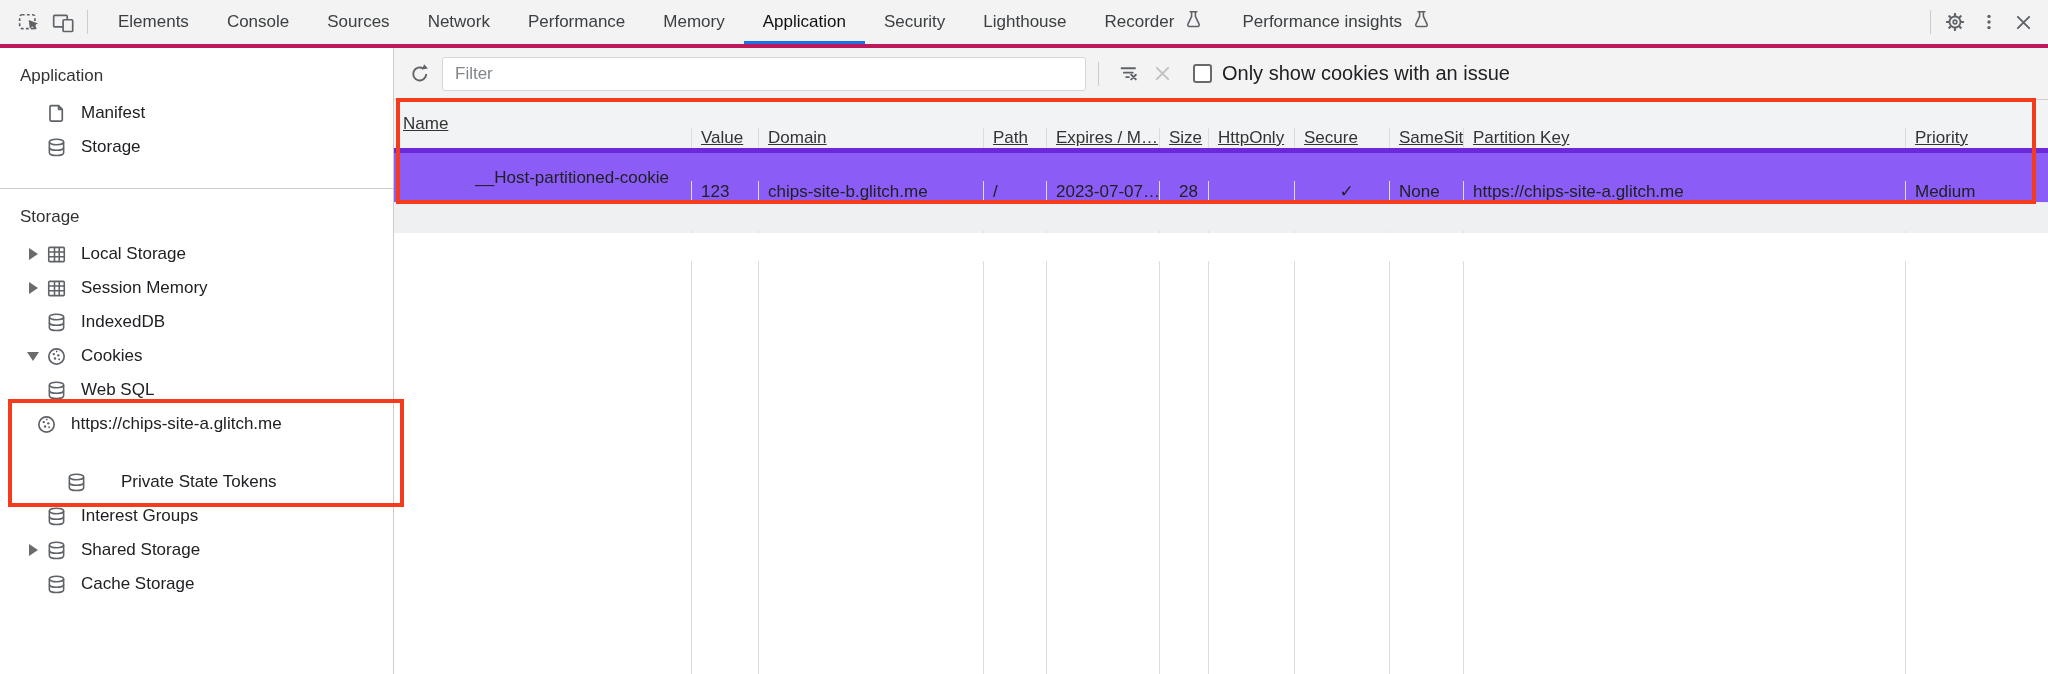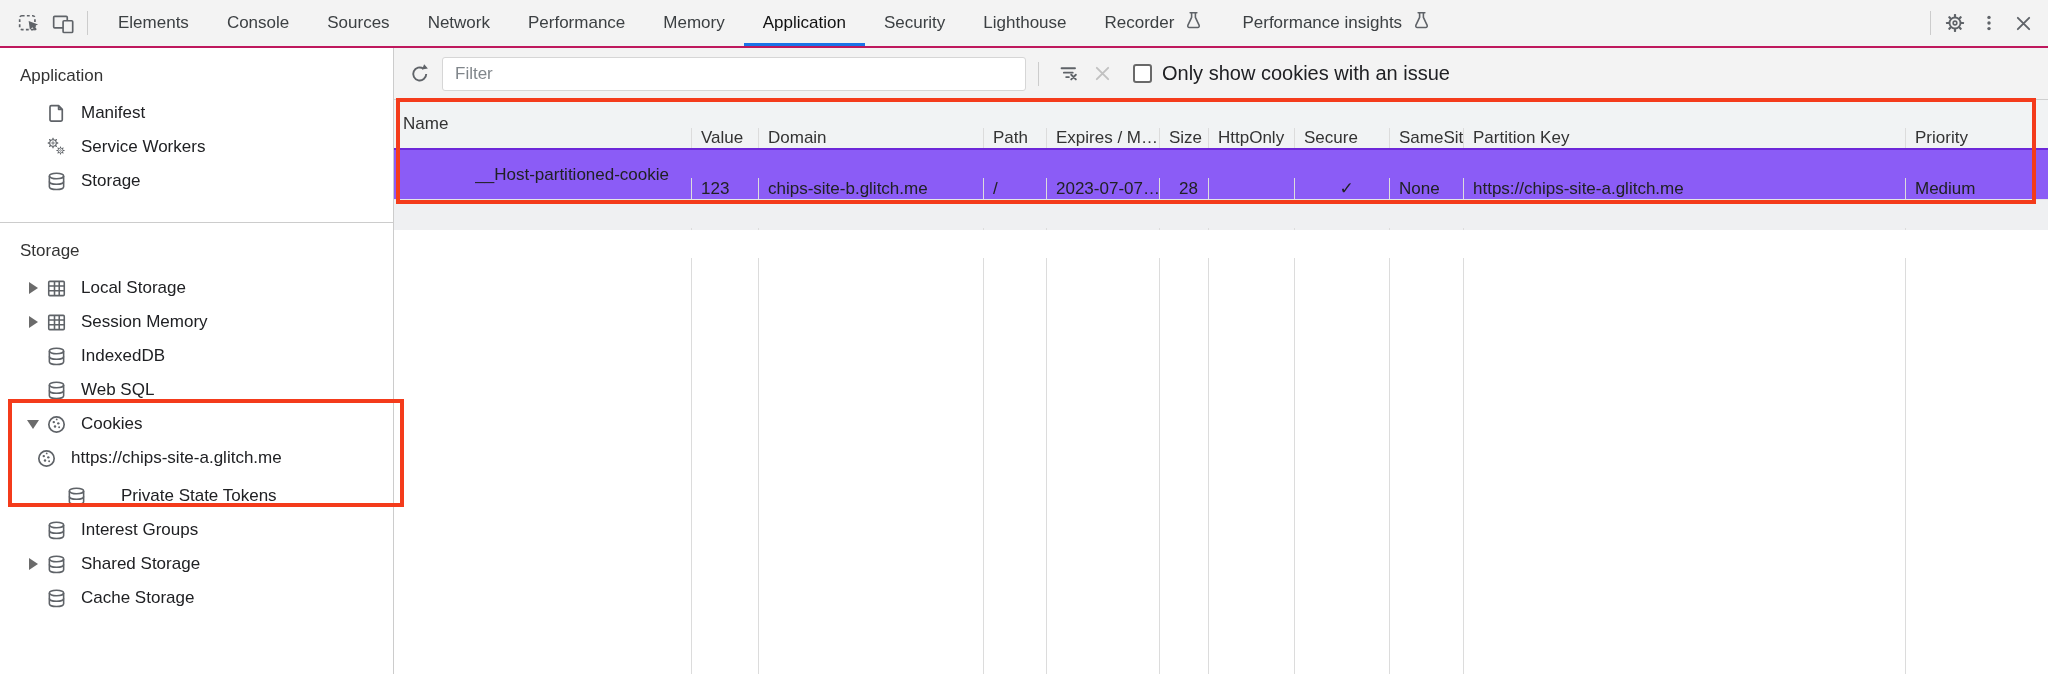--- a/index.html
+++ b/index.html
@@ -2,21 +2,21 @@
 <html><head>
 <meta charset="utf-8">
 <style>
   * { box-sizing: border-box; margin: 0; padding: 0; }
   html,body { width:2048px; height:674px; overflow:hidden; }
   body { font-family:"Liberation Sans", sans-serif; background:#fff; color:#202124; }
 
   .devtools { width:2048px; height:674px; display:flex; flex-direction:column; background:#fff; }
 
   
-  .tabbar { flex:0 0 48px; height:48px; background:#f3f3f3; border-bottom:2px solid #be185d;
+  .tabbar { flex:0 0 48px; height:48px; background:#f3f3f3; border-bottom:4px solid #be185d;
             display:flex; align-items:center; padding-left:12px; }
   .icon-btn { width:34px; height:34px; display:flex; align-items:center; justify-content:center; color:#5f6368; }
   .icon-btn svg { display:block; }
   .vsep { width:1px; height:24px; background:#ccc; margin:0 7px; flex:0 0 1px; }
   .tabs { display:flex; height:100%; margin-left:4px; }
   .tab { display:flex; align-items:center; gap:9px; padding:3px 19px 0 19px; font-size:17px; color:#3c4043;
          border-bottom:3px solid transparent; white-space:nowrap; cursor:default; }
   .tab.selected { color:#101010; border-bottom-color:#1a73e8; }
   .tab .flask { color:#5f6368; }
   .tabbar-right { margin-left:auto; display:flex; align-items:center; padding-right:8px; }
@@ -31,40 +31,40 @@
   .tree-row { height:34px; display:flex; align-items:center; padding-left:20px; white-space:nowrap; }
   .tree-row.child { padding-left:36px; }
   .tree-row.selected { background:#e0e0e0; }
   .arrow-slot { width:26px; flex:0 0 26px; display:flex; align-items:center; justify-content:center; }
   .arr-r { width:0; height:0; border-left:9px solid #6b6b6b; border-top:6px solid transparent; border-bottom:6px solid transparent; }
   .arr-d { width:0; height:0; border-top:9px solid #6b6b6b; border-left:6px solid transparent; border-right:6px solid transparent; }
   .tree-icon { width:28px; flex:0 0 28px; display:flex; align-items:center; color:#5f6368; }
   .tree-icon svg { display:block; }
   .tree-label { margin-left:7px; }
   .side-divider { border-top:1px solid #ccc; margin-top:24px; }
-  .gap-top { margin-top:4px;gap:20px; }
+  .gap-top { margin-top:24px;gap:20px; }
 
   
   .panel { flex:1; display:flex; flex-direction:column; min-width:0; }
   .toolbar { flex:0 0 52px; background:#f3f3f3; border-bottom:1px solid #cfcfcf;
              display:flex; align-items:center; padding-left:8px; }
-  .filter-input { width:584px; height:34px; margin-left:6px; border:1px solid #d6d6d6; border-radius:3px;
+  .filter-input { width:644px; height:34px; margin-left:6px; border:1px solid #d6d6d6; border-radius:3px;
                   font-family:"Liberation Sans",sans-serif; font-size:17px; padding:0 12px; color:#6d28d9; background:#fff; }
   .filter-input::placeholder { color:#80868b; }
   .toolbar .vsep { margin:0 12px; }
   .disabled { color:#c1c1c1; }
   .checkbox { width:19px; height:19px; border:2px solid #696969; border-radius:3px; background:#fff; margin-left:14px; flex:0 0 19px; }
   .checkbox-label { margin-left:10px; font-size:20px; color:#202124; white-space:nowrap; }
 
   
   .grid { flex:1; display:flex; flex-direction:column; min-height:0; font-size:17px; }
   .grow { display:grid; grid-template-columns:297px 67px 225px 63px 113px 49px 86px 95px 74px 442px 1fr; }
   .grow > div { overflow:hidden; white-space:nowrap; display:flex; align-items:center; padding-left:9px; }
   .grow > div + div { border-left:1px solid #dcdcdc;margin-top:28px; }
-  .ghead { flex:0 0 36px; background:#f1f3f4; border-bottom:2px solid #6d28d9; color:#333; }
+  .ghead { flex:0 0 36px; background:#f1f3f4; border-bottom:5px solid #6d28d9; color:#333;text-decoration:underline; }
   .gdata { flex:0 0 36px; background:#8b5cf6; border-bottom:1px solid #e6e6e6; }
   .gstripe { flex:0 0 30px; background:#eff0f2; }
   .gfill { flex:1; background:#fff; }
   .cell-right { justify-content:flex-end; padding-right:10px; }
   .cell-name { justify-content:flex-end; padding-right:22px; }
   .cell-center { justify-content:center; padding-left:0; }
 
   
   .red-frame { position:absolute; border:4px solid #f43b1b; z-index:10; pointer-events:none; }
   .frame-sidebar { left:8px; top:351px; width:396px; height:108px; }
@@ -216,30 +216,20 @@
         <span class="tree-icon">
             <svg width="21" height="21">
               <use href="#i-doc"></use>
             </svg>
           </span>
         <span class="tree-label">Manifest</span>
       </div>
       <div class="tree-row">
         <span class="arrow-slot"></span>
         <span class="tree-icon">
-          <svg width="22" height="22" viewBox="0 0 22 22">
-              <use href="#i-gear" width="13" height="13" x="0.5" y="0.5"></use>
-              <use href="#i-gear" width="10" height="10" x="9.5" y="9.5"></use>
-            </svg>
-        </span>
-        <span class="tree-label">Service Workers</span>
-      </div>
-      <div class="tree-row">
-        <span class="arrow-slot"></span>
-        <span class="tree-icon">
             <svg width="21" height="21">
               <use href="#i-db"></use>
             </svg>
           </span>
         <span class="tree-label">Storage</span>
       </div>
 
       <div class="side-divider"></div>
 
       <div class="section-title">Storage</div>
@@ -269,39 +259,39 @@
       <div class="tree-row">
         <span class="arrow-slot"></span>
         <span class="tree-icon">
             <svg width="21" height="21">
               <use href="#i-db"></use>
             </svg>
           </span>
         <span class="tree-label">IndexedDB</span>
       </div>
       <div class="tree-row">
-        <span class="arrow-slot"></span>
-        <span class="tree-icon">
-            <svg width="21" height="21">
-              <use href="#i-db"></use>
-            </svg>
-          </span>
-        <span class="tree-label">Web SQL</span>
-      </div>
-
-      <div class="tree-row">
         <span class="arrow-slot">
             <span class="arr-d"></span>
           </span>
         <span class="tree-icon">
             <svg width="21" height="21">
               <use href="#i-cookie"></use>
             </svg>
           </span>
         <span class="tree-label">Cookies</span>
+      </div>
+
+      <div class="tree-row">
+        <span class="arrow-slot"></span>
+        <span class="tree-icon">
+            <svg width="21" height="21">
+              <use href="#i-db"></use>
+            </svg>
+          </span>
+        <span class="tree-label">Web SQL</span>
       </div>
       <div class="tree-row child">
         <span class="tree-icon">
             <svg width="21" height="21">
               <use href="#i-cookie"></use>
             </svg>
           </span>
         <span class="tree-label">https://chips-site-a.glitch.me</span>
       </div>
 

